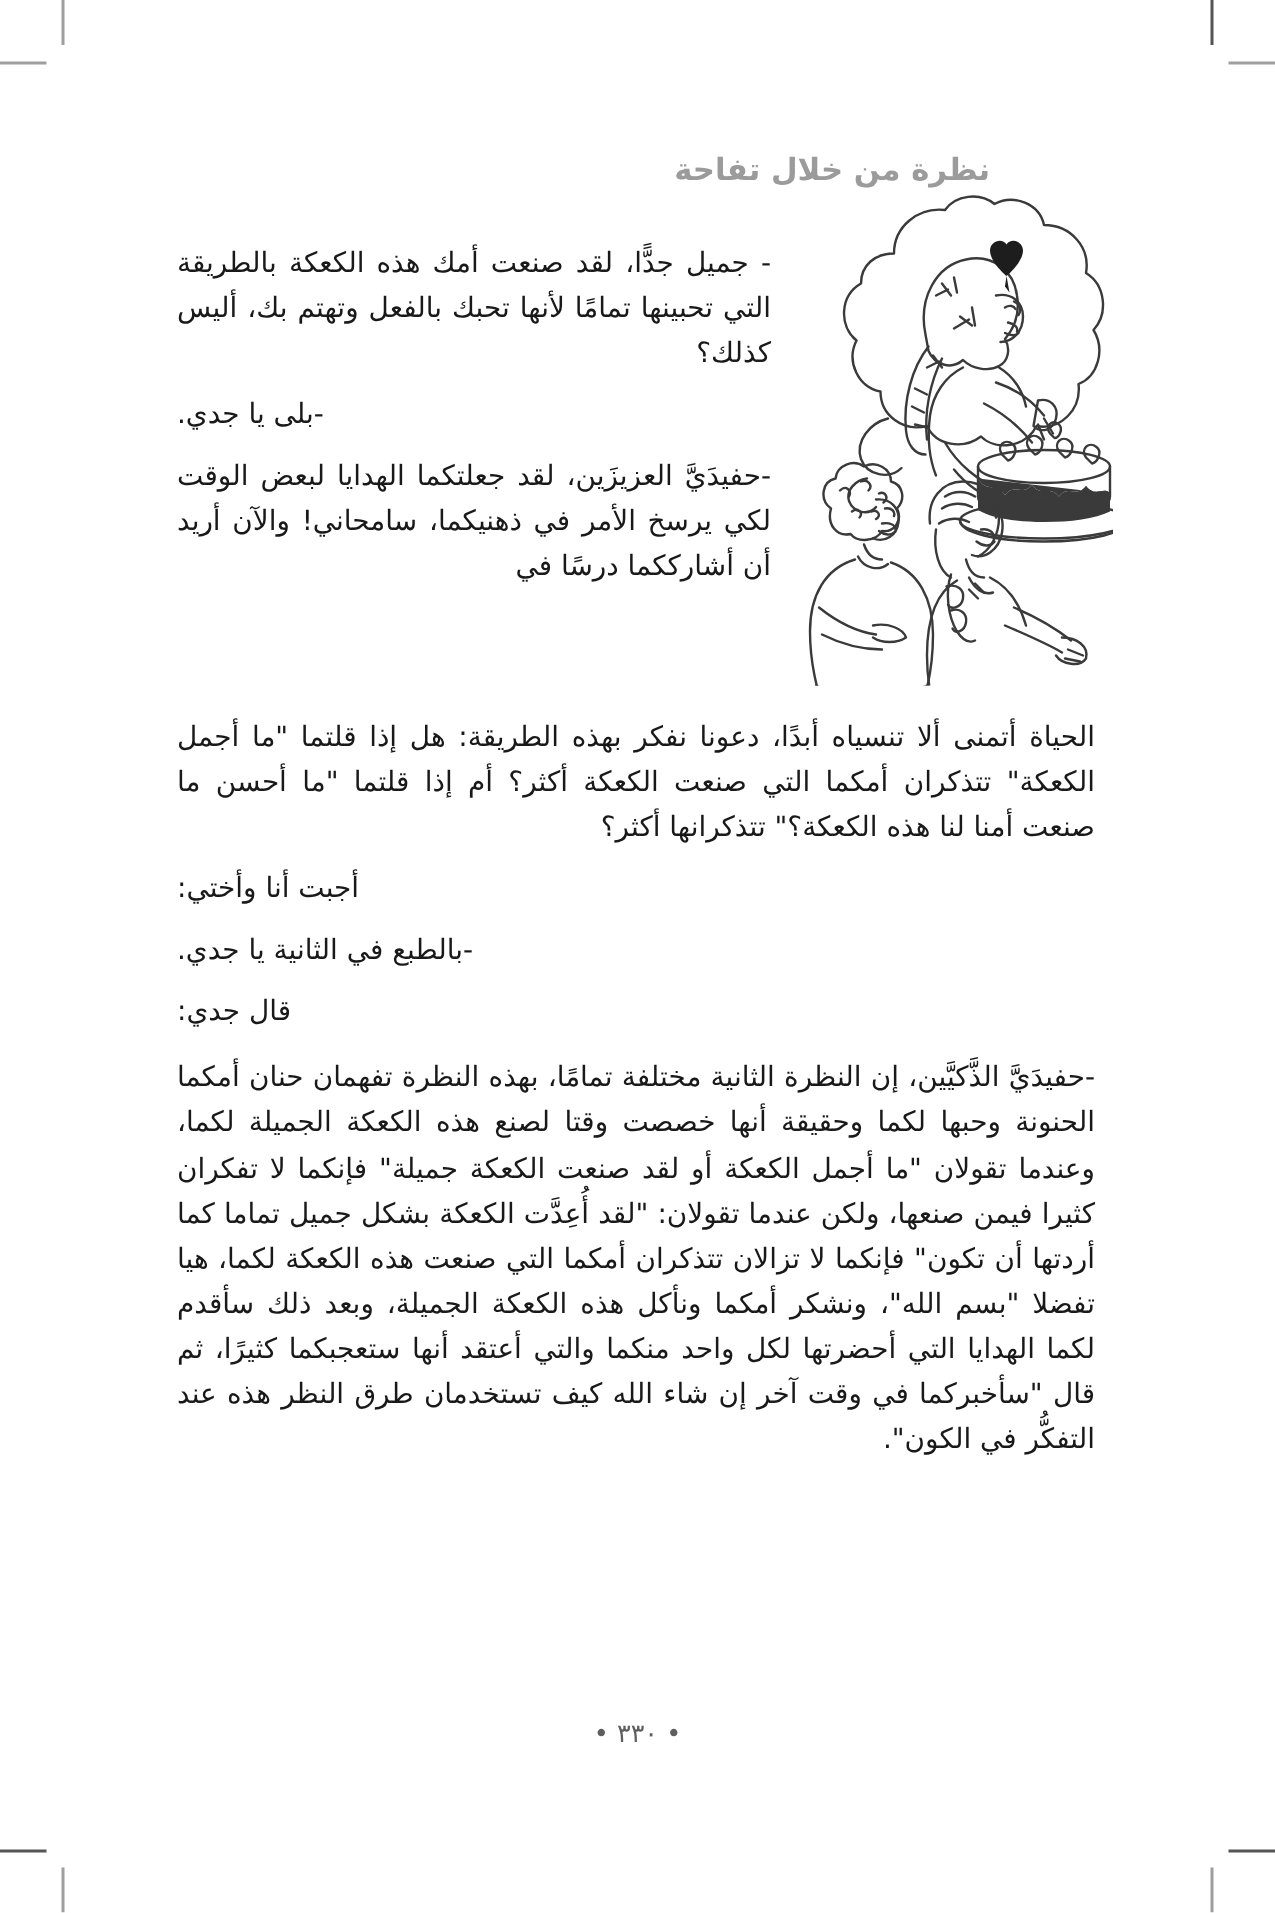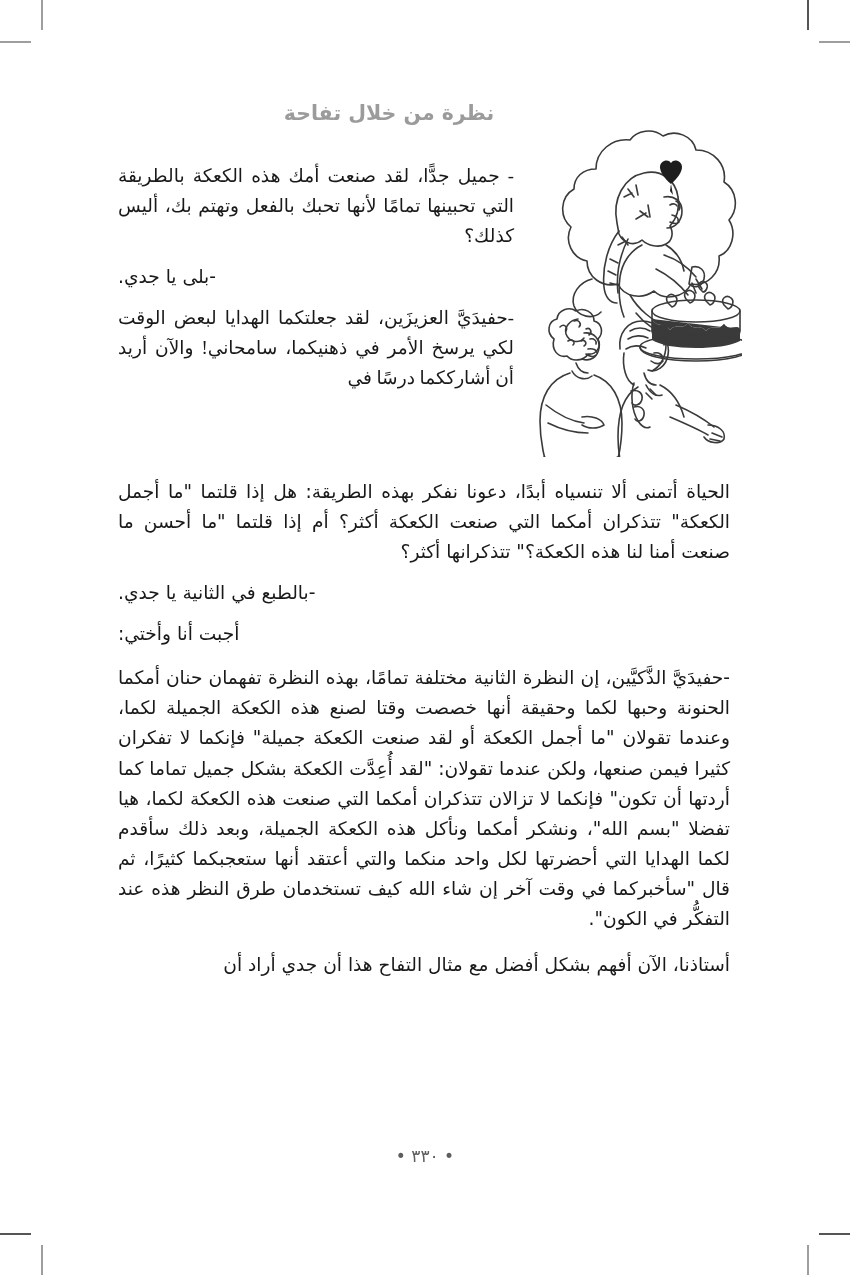--- a/index.html
+++ b/index.html
@@ -38,21 +38,20 @@
   .page {
     position: absolute;
     left: 118px;
     top: 100px;
     width: 612px;
     height: 1090px;
   }
 
   
   .running-head {
-    text-align: center;
     color: #9b9b9b;
     font-size: 20.5px;
     line-height: 1.3;
     letter-spacing: 0.2px;
     margin: 0 0 34px 0;
     padding-right: 70px;
     font-family: "DejaVu Sans", "Liberation Sans", sans-serif;
     white-space: nowrap;
   }
 
@@ -82,21 +81,20 @@
   p.para:last-child { margin-bottom: 0; }
 
   p.line-right {
     margin: 0 0 11px 0;
     text-align: left;
   }
 
   p.wrapped {
     margin: 0 0 11px 0;
     text-align: justify;
-    font-family: Liberation Serif, serif;
   }
 
   p.tail {
     margin: 16px 0 0 0;
     text-align: justify;
   }
 
   .clearer { clear: both; height: 0; font-size: 0; line-height: 0; }
 
   
@@ -287,25 +285,25 @@
     <p class="wrapped">- جميل جدًّا، لقد صنعت أمك هذه الكعكة بالطريقة التي تحبينها تمامًا لأنها تحبك بالفعل وتهتم بك، أليس كذلك؟</p>
 
     <p class="line-right">-بلى يا جدي.</p>
 
     <p class="wrapped">-حفيدَيَّ العزيزَين، لقد جعلتكما الهدايا لبعض الوقت لكي يرسخ الأمر في ذهنيكما، سامحاني! والآن أريد أن أشارككما درسًا في</p>
 
     <div class="clearer"></div>
 
     <p class="para">الحياة أتمنى ألا تنسياه أبدًا، دعونا نفكر بهذه الطريقة: هل إذا قلتما "ما أجمل الكعكة" تتذكران أمكما التي صنعت الكعكة أكثر؟ أم إذا قلتما "ما أحسن ما صنعت أمنا لنا هذه الكعكة؟" تتذكرانها أكثر؟</p>
 
+    <p class="line-right">أجبت أنا وأختي:</p>
+
     <p class="line-right">-بالطبع في الثانية يا جدي.</p>
 
-    <p class="line-right">أجبت أنا وأختي:</p>
-
+    <p class="line-right">قال جدي:</p>
 
     <p class="para">-حفيدَيَّ الذَّكيَّين، إن النظرة الثانية مختلفة تمامًا، بهذه النظرة تفهمان حنان أمكما الحنونة وحبها لكما وحقيقة أنها خصصت وقتا لصنع هذه الكعكة الجميلة لكما، وعندما تقولان "ما أجمل الكعكة أو لقد صنعت الكعكة جميلة" فإنكما لا تفكران كثيرا فيمن صنعها، ولكن عندما تقولان: "لقد أُعِدَّت الكعكة بشكل جميل تماما كما أردتها أن تكون" فإنكما لا تزالان تتذكران أمكما التي صنعت هذه الكعكة لكما، هيا تفضلا "بسم الله"، ونشكر أمكما ونأكل هذه الكعكة الجميلة، وبعد ذلك سأقدم لكما الهدايا التي أحضرتها لكل واحد منكما والتي أعتقد أنها ستعجبكما كثيرًا، ثم قال "سأخبركما في وقت آخر إن شاء الله كيف تستخدمان طرق النظر هذه عند التفكُّر في الكون".</p>
 
-    <p class="tail">أستاذنا، الآن أفهم بشكل أفضل مع مثال التفاح هذا أن جدي أراد أن</p>
 
   </div>
 </div>
 
 <div class="folio">• ٣٣٠ •</div>
 
 </body></html>

